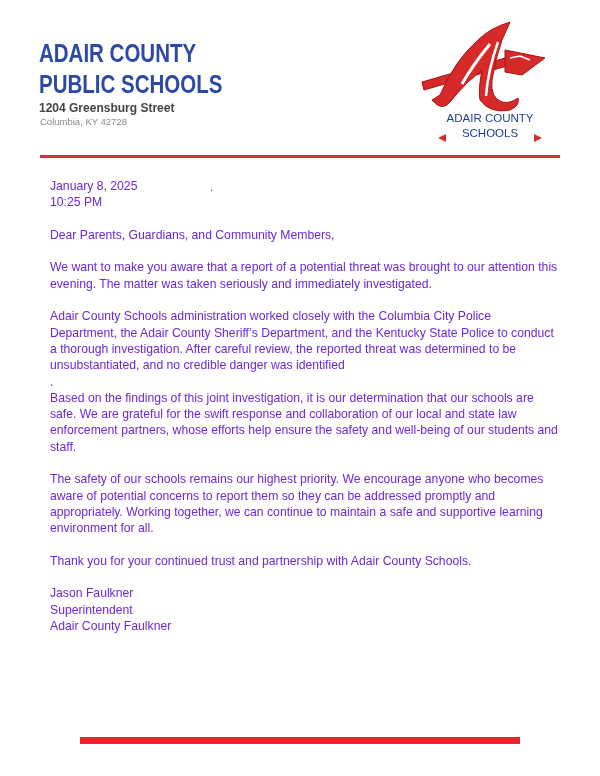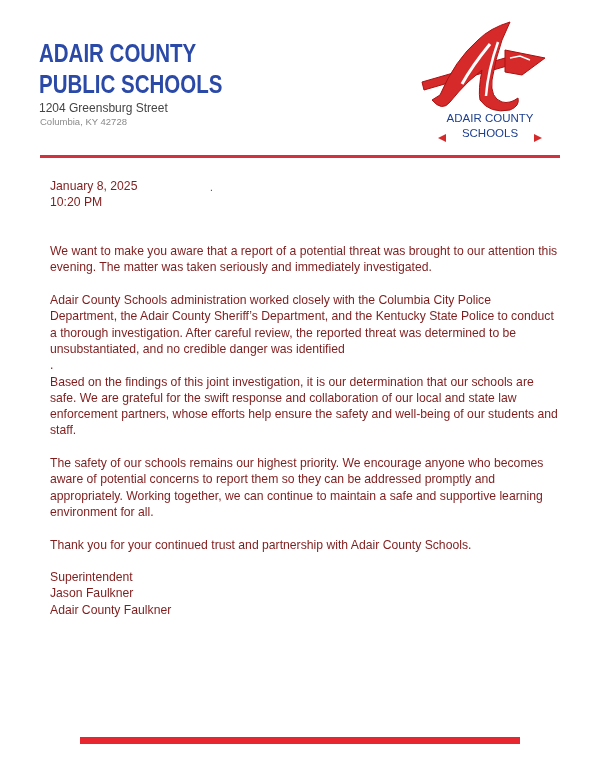--- a/index.html
+++ b/index.html
@@ -1,25 +1,25 @@
 <!DOCTYPE html>
 <html><head>
   <meta charset="utf-8">
   <style>
     html, body { margin: 0; padding: 0; background: #ffffff; }
     body { width: 600px; height: 776px; position: relative; overflow: hidden; font-family: "Liberation Sans", sans-serif; color: #1a1a1a; }
     .org-name { position: absolute; left: 39px; top: 38px; width: 230px; font-family: "Liberation Sans", sans-serif; font-weight: bold; font-size: 25px; line-height: 31px; color: #2b4aa8; letter-spacing: 0px; transform: scaleX(0.82); transform-origin: left top; text-transform: uppercase; }
-    .street { position: absolute; left: 39px; top: 101px; font-size: 12px; font-weight: normal; color: #444; }
+    .street { position: absolute; left: 39px; top: 101px; font-size: 12px; font-weight: bold; color: #444; }
     .city { position: absolute; left: 40px; top: 116px; font-size: 9.5px; color: #8a8a8a; }
     .logo { position: absolute; left: 410px; top: 20px; width: 160px; height: 130px; }
     .logo-text1 { position: absolute; left: 415px; top: 112px; width: 150px; text-align: center; font-size: 11.5px; font-weight: normal; color: #1d3f8f; }
     .logo-text2 { position: absolute; left: 415px; top: 127px; width: 150px; text-align: center; font-size: 11.5px; font-weight: normal; color: #1d3f8f; }
     .divider-top { position: absolute; left: 40px; top: 155px; width: 520px; height: 3px; background: #d2323c; }
     .divider-bottom { position: absolute; left: 80px; top: 737px; width: 440px; height: 7px; background: #e8262f; }
-    .letter { position: absolute; left: 50px; top: 178px; width: 510px; font-size: 12.2px; line-height: 16.3px; color: #7f1d1d; }
+    .letter { position: absolute; left: 50px; top: 178px; width: 510px; font-size: 12.2px; line-height: 16.3px; color: #6d28d9; }
     .letter p { margin: 0; }
     .gap { height: 16.3px; }
     .dot-mark { position: absolute; left: 210px; top: 182px; font-size: 10px; color: #444; }
   </style>
 </head>
 <body>
 
 <div class="org-name">Adair County Public Schools</div>
 <div class="street">1204 Greensburg Street</div>
 <div class="city">Columbia, KY 42728</div>
@@ -43,31 +43,32 @@
 </svg>
 <div class="logo-text1">ADAIR COUNTY</div>
 <div class="logo-text2">SCHOOLS</div>
 
 <div class="divider-top"></div>
 
 <span class="dot-mark">.</span>
 
 <div class="letter">
   <p>January 8, 2025</p>
-  <p>10:20 PM</p>
+  <p>10:25 PM</p>
   <div class="gap"></div>
+  <p>Dear Parents, Guardians, and Community Members,</p>
   <div class="gap"></div>
   <p>We want to make you aware that a report of a potential threat was brought to our attention this evening. The matter was taken seriously and immediately investigated.</p>
   <div class="gap"></div>
   <p>Adair County Schools administration worked closely with the Columbia City Police Department, the Adair County Sheriff’s Department, and the Kentucky State Police to conduct a thorough investigation. After careful review, the reported threat was determined to be unsubstantiated, and no credible danger was identified</p>
   <p>.</p>
   <p>Based on the findings of this joint investigation, it is our determination that our schools are safe. We are grateful for the swift response and collaboration of our local and state law enforcement partners, whose efforts help ensure the safety and well-being of our students and staff.</p>
   <div class="gap"></div>
   <p>The safety of our schools remains our highest priority. We encourage anyone who becomes aware of potential concerns to report them so they can be addressed promptly and appropriately. Working together, we can continue to maintain a safe and supportive learning environment for all.</p>
   <div class="gap"></div>
   <p>Thank you for your continued trust and partnership with Adair County Schools.</p>
   <div class="gap"></div>
+  <p>Jason Faulkner</p>
   <p>Superintendent</p>
-  <p>Jason Faulkner</p>
   <p>Adair County Faulkner</p>
 </div>
 
 <div class="divider-bottom"></div>
 
 </body></html>

